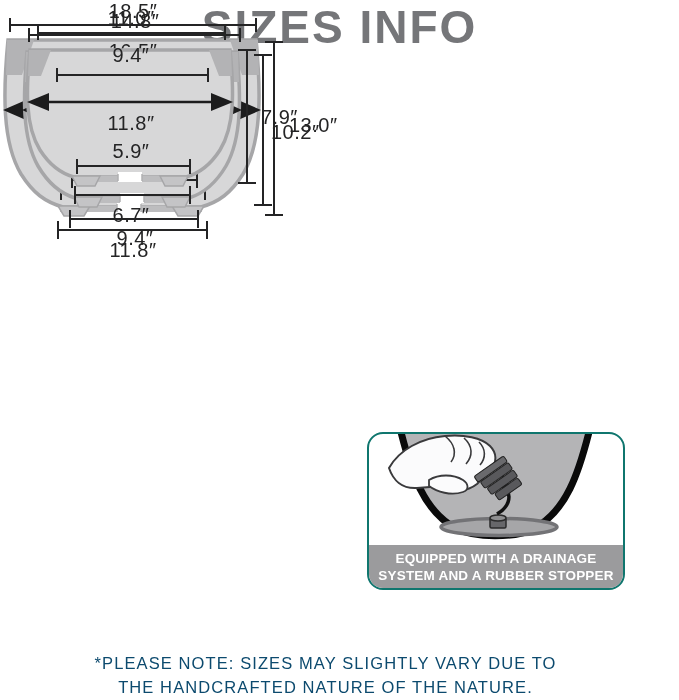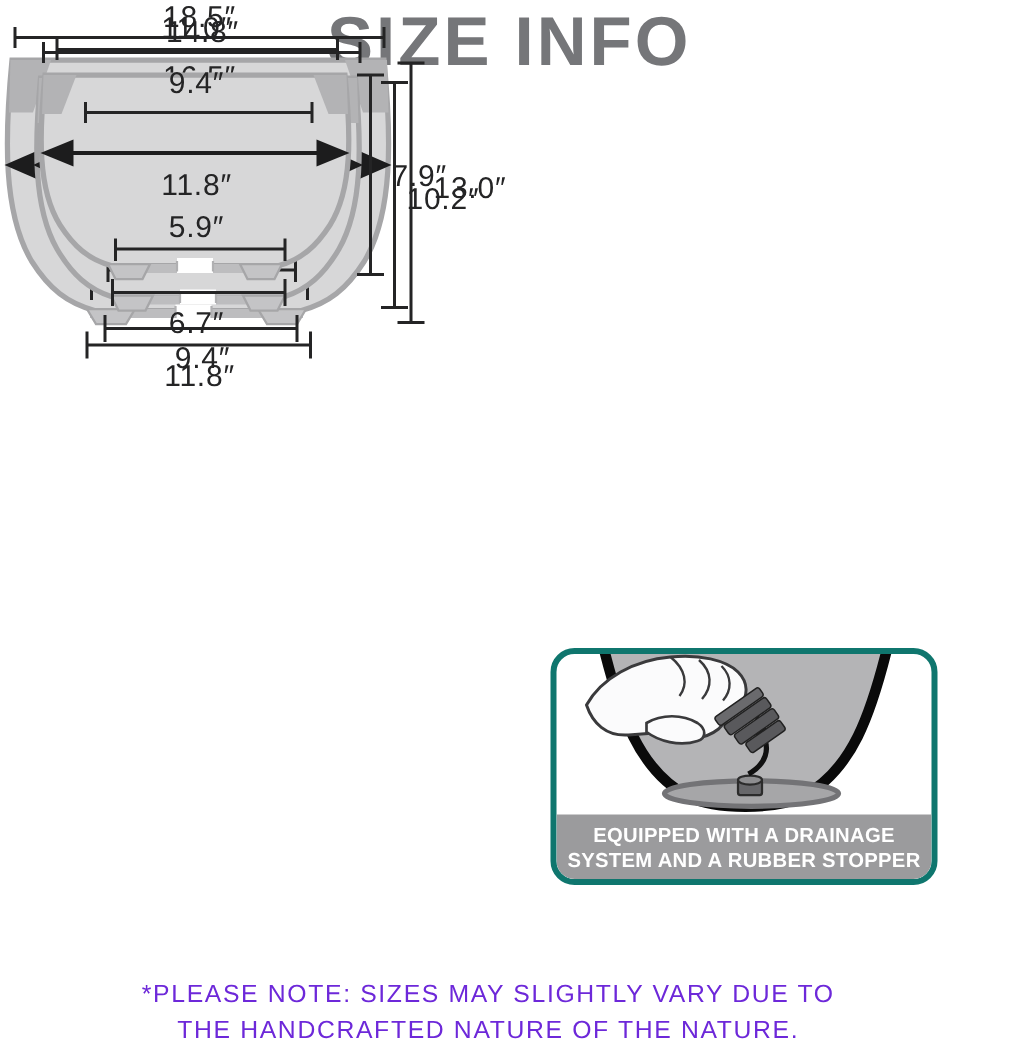--- a/index.html
+++ b/index.html
@@ -15,38 +15,38 @@
             fill:#242425;}
   .dim-line{stroke:#242425;stroke-width:2;}
   .arrow-line{stroke:#1c1c1d;stroke-width:2.6;}
   .pot-body{fill:#d7d7d8;stroke:#a6a6a8;stroke-width:3.5;}
   .wedge{fill:#b3b3b5;}
   .foot{fill:#c4c4c6;stroke:#a6a6a8;stroke-width:1.5;}
   .base-band{fill:#bdbdbf;}
   .notch{fill:#ffffff;}
   .notch-edge{stroke:#b0b0b2;stroke-width:1.5;}
   .drainage{position:absolute;left:367px;top:432px;width:258px;height:158px;
-            box-sizing:border-box;border:4px solid #0f766e;border-radius:16px;
+            box-sizing:border-box;border:2px solid #0f766e;border-radius:16px;
             background:#ffffff;overflow:hidden;}
   .drainage svg{display:block;}
   .caption-band{position:absolute;left:0;right:0;bottom:0;height:43px;background:#9b9b9d;
                 display:flex;flex-direction:column;align-items:center;justify-content:center;
                 border-radius:0 0 12px 12px;}
   .caption-band span{color:#ffffff;font-weight:bold;font-size:13.5px;line-height:17px;
                      letter-spacing:.2px;white-space:nowrap;}
   .footnote{position:absolute;top:651px;left:0;width:651px;text-align:center;
-            color:#6d28d9;font-size:16.5px;line-height:24px;letter-spacing:1.1px;}
+            color:#0c4a6e;font-size:16.5px;line-height:24px;letter-spacing:1.1px;}
   .footnote span{display:block;white-space:nowrap;}
 </style>
 </head>
 <body>
 
 <div class="canvas">
 
-  <h1 class="title">SIZE INFO</h1>
+  <h1 class="title">SIZES INFO</h1>
 
   <svg class="pot-svg pot-large" width="345" height="265" viewBox="0 0 345 265">
     <g>
       <path class="pot-body" d="M 8 40 L 256 40 C 261 92 262 142 243 174 C 231 193 219 202 201 207 L 63 207 C 45 202 33 193 21 174 C 2 142 3 92 8 40 Z"></path>
       <polygon class="wedge" points="7,40 34,40 22,75 6,75"></polygon>
       <polygon class="wedge" points="258,40 230,40 242,75 259,75"></polygon>
       <rect class="base-band" x="60" y="206" width="142" height="6"></rect>
       <polygon class="foot" points="58,206 90,206 84,216 64,216"></polygon>
       <polygon class="foot" points="172,206 204,206 198,216 178,216"></polygon>
       <rect class="notch" x="117" y="202" width="24" height="11"></rect>

